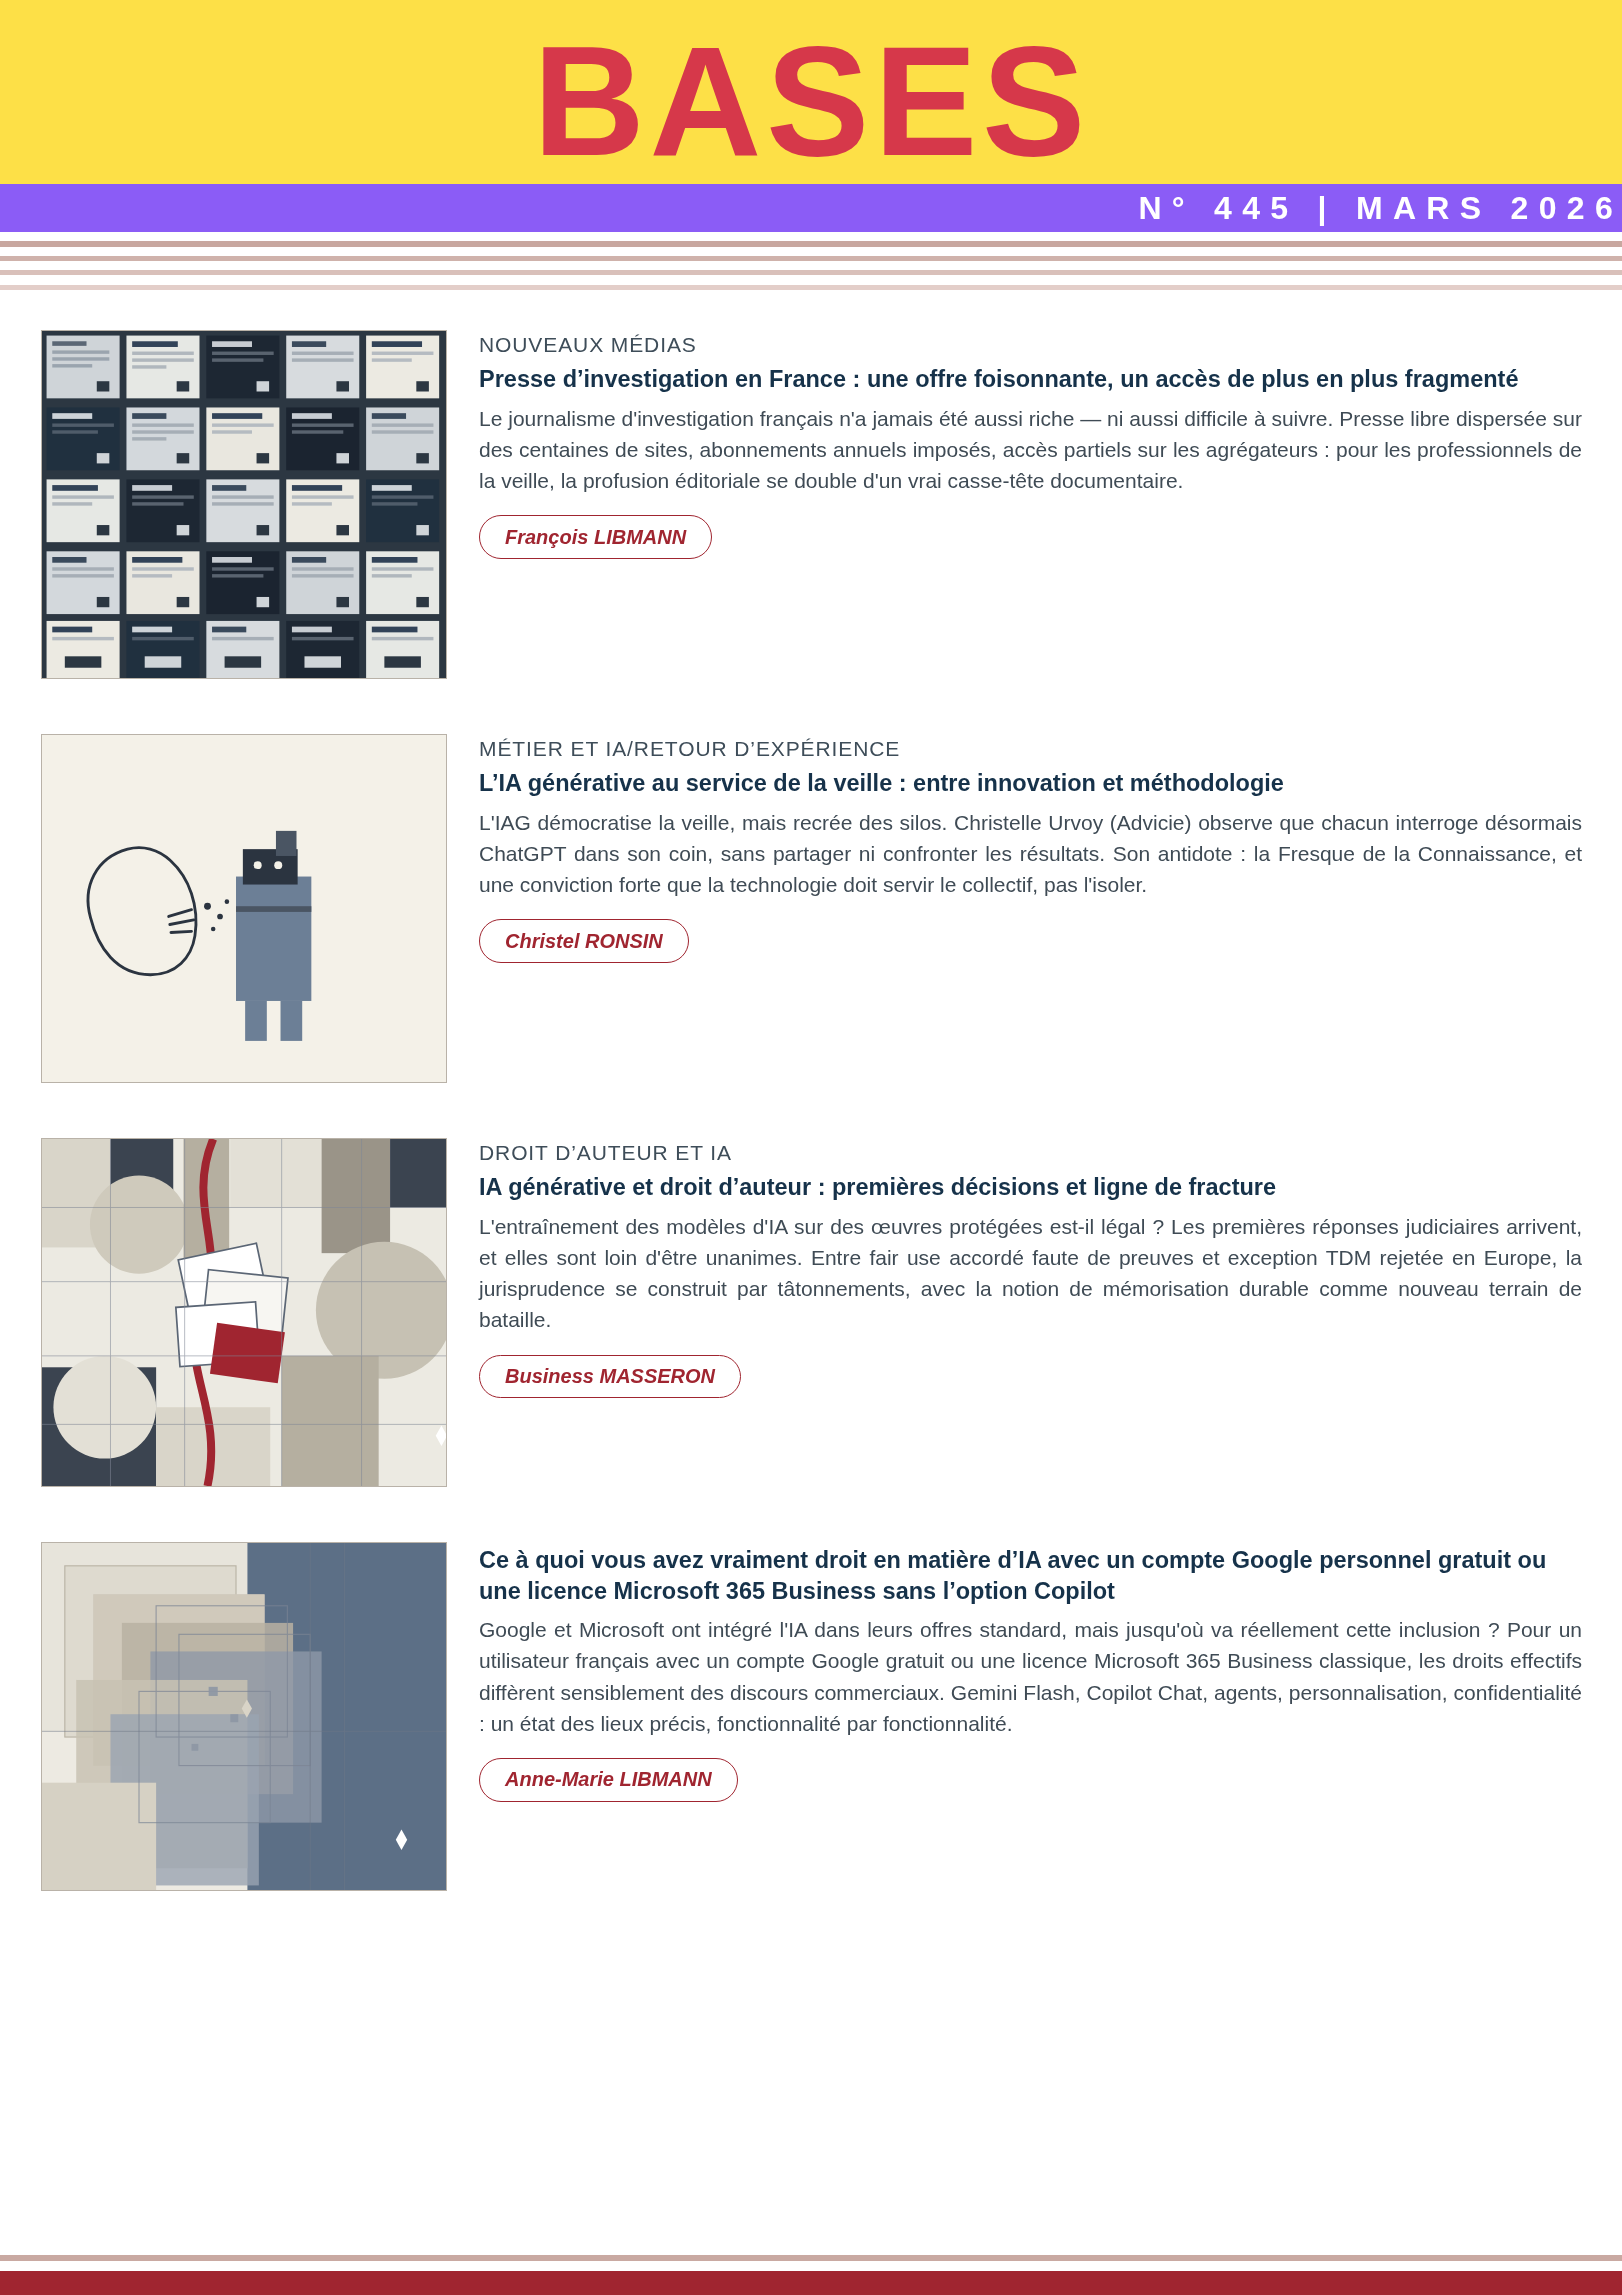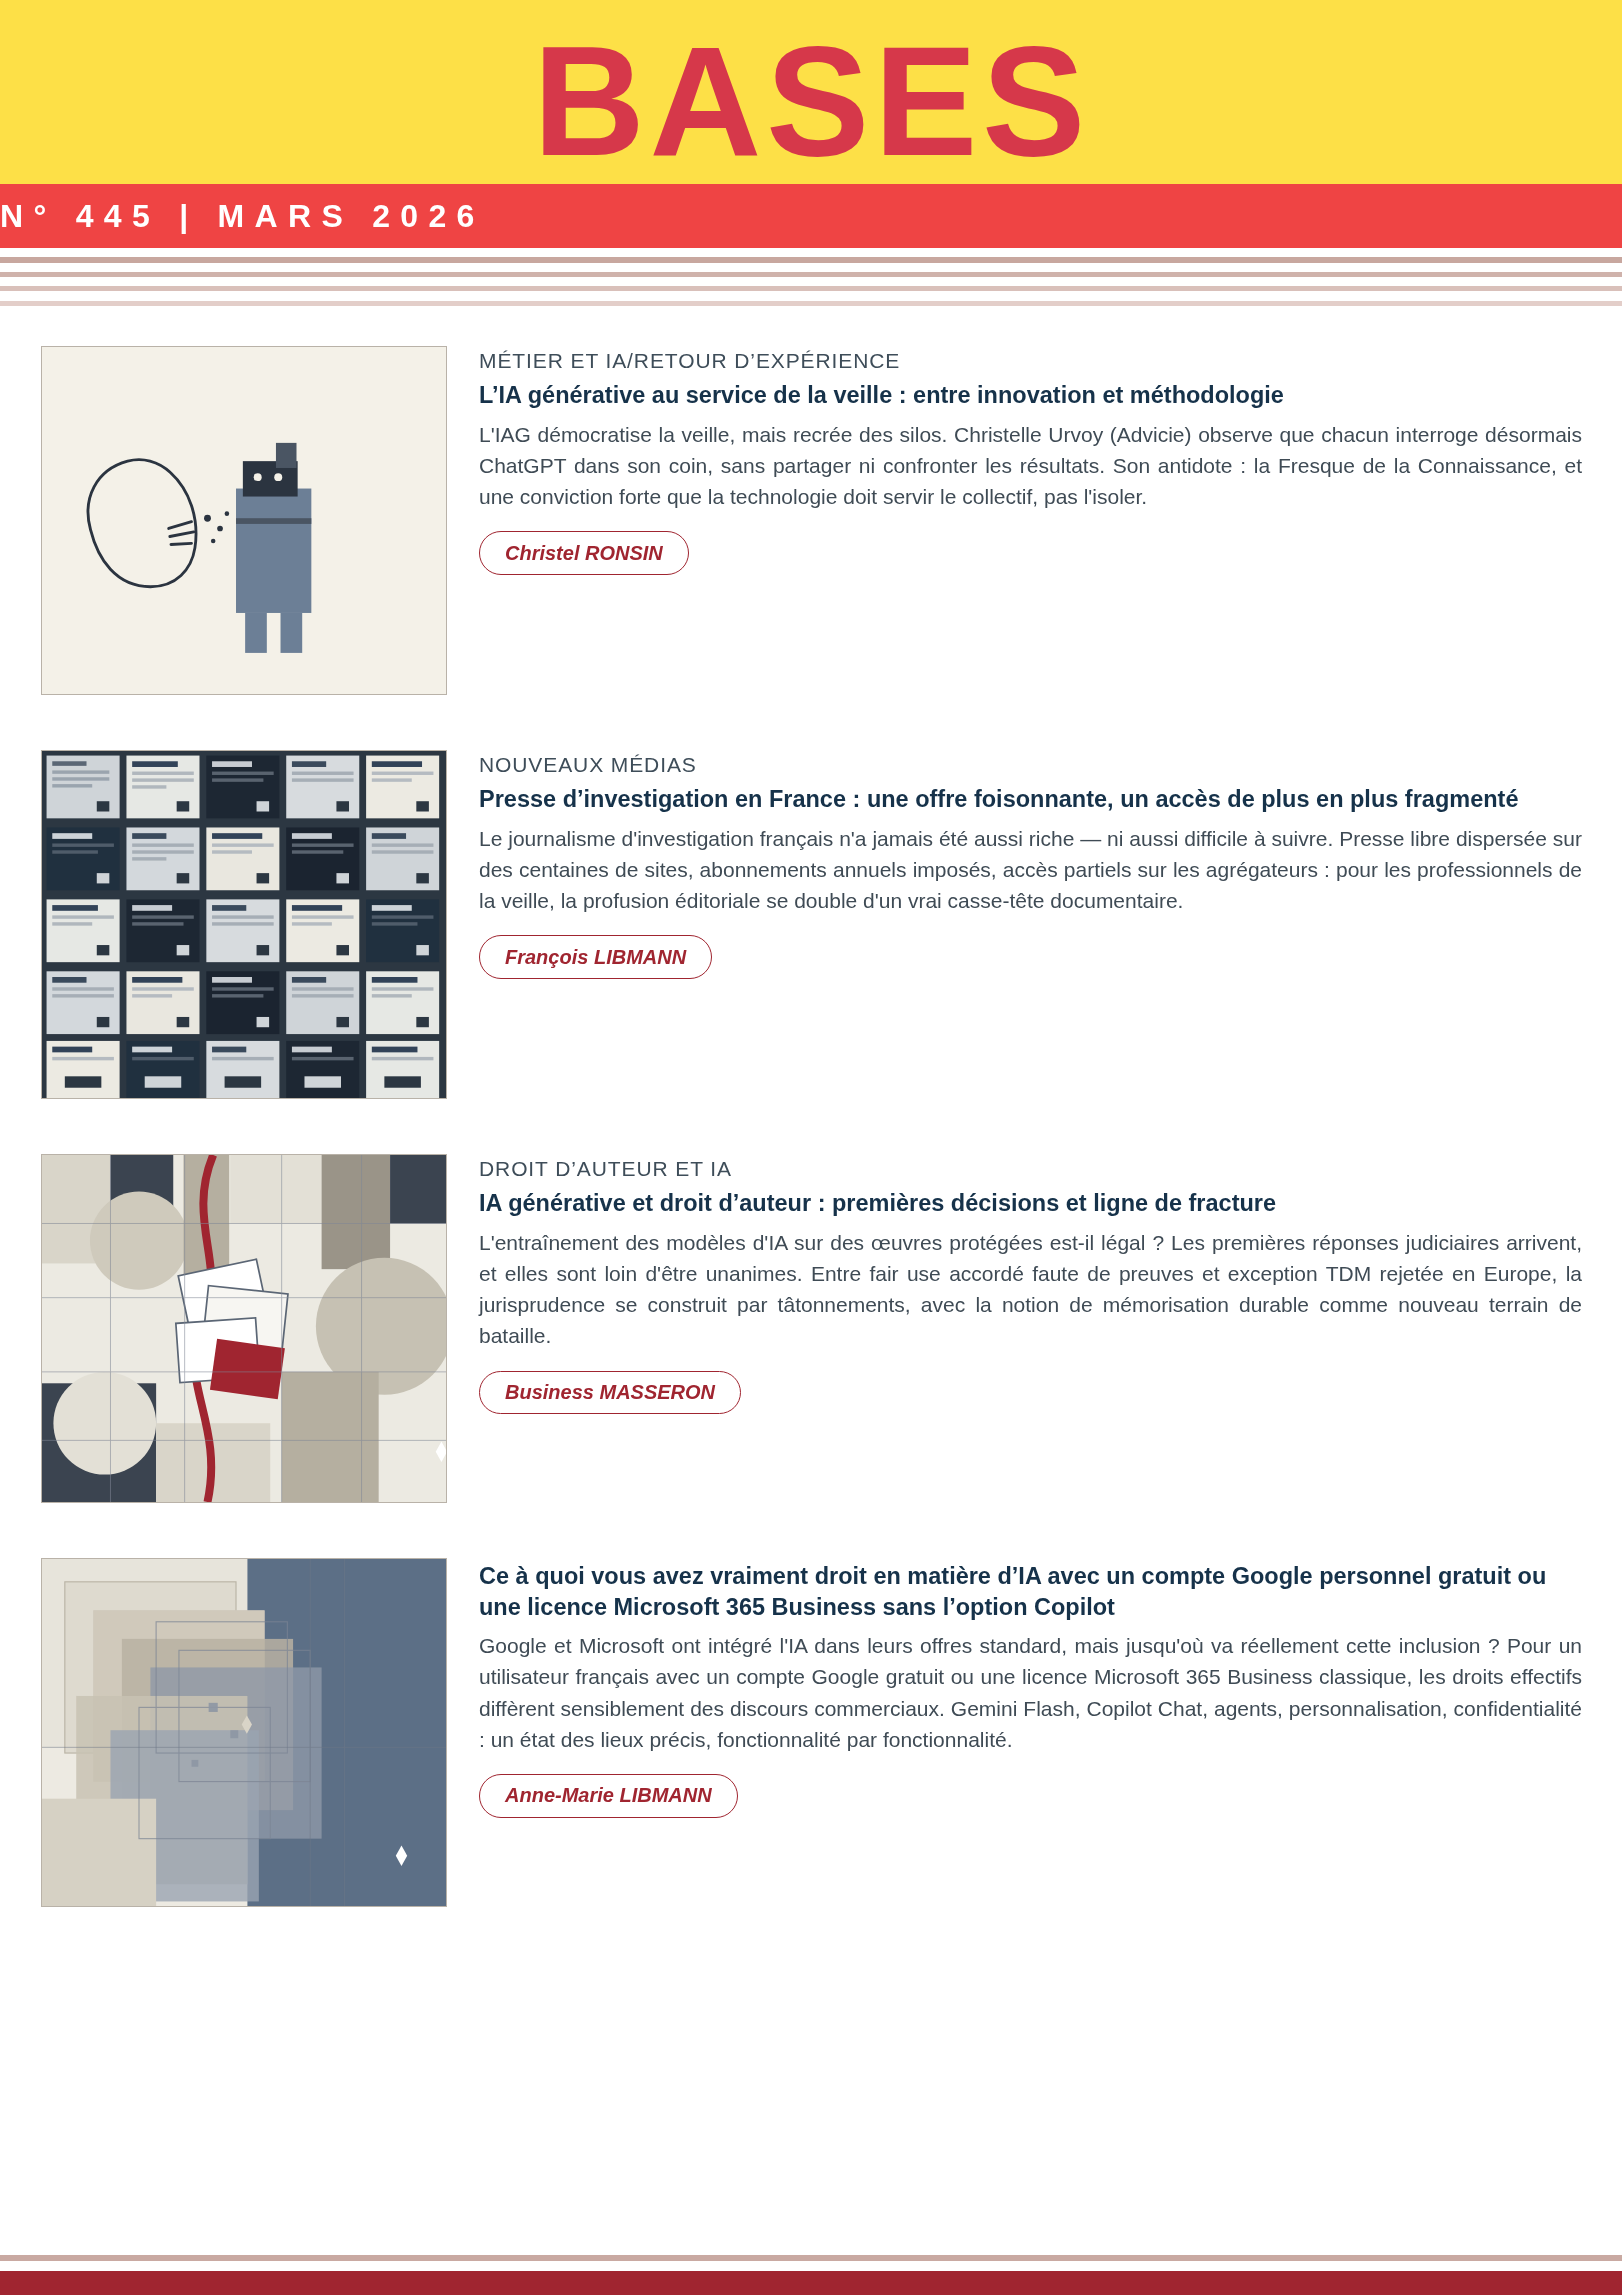--- a/index.html
+++ b/index.html
@@ -29,25 +29,25 @@
     font-size: 155px;
     line-height: 0.88;
     letter-spacing: 4.6px;
     color: #d6384a;
     display: inline-block;
   }
 
   
   .issue-bar {
     width: 100%;
-    background: #ef4444;
-    height: 64px;
+    background: #8b5cf6;
+    height: 48px;
     display: flex;
     align-items: center;
-    justify-content: flex-start;
+    justify-content: flex-end;
   }
   .issue-text {
     color: #ffffff;
     font-size: 32px;
     font-weight: bold;
     letter-spacing: 10.3px;
     font-family: "Liberation Sans", sans-serif;
   }
 
   
@@ -150,54 +150,20 @@
 </div>
 
 <div class="rule-stack">
   <div class="rule r1"></div>
   <div class="rule r2"></div>
   <div class="rule r3"></div>
   <div class="rule r4"></div>
 </div>
 
 <div class="articles">
-
-  <div class="article">
-    <div class="thumb-wrap">
-      <div class="thumb">
-        <svg viewBox="0 0 708 608" preserveAspectRatio="none" aria-hidden="true">
-          <rect width="708" height="608" fill="#f4f1e8"></rect>
-
-          <path d="M150 200 C 95 215, 70 265, 85 320 C 98 372, 130 420, 190 420 C 235 420, 262 390, 268 352 C 276 300, 258 250, 225 220 C 204 200, 176 193, 150 200 Z" fill="none" stroke="#2b3440" stroke-width="5"></path>
-
-          <path d="M222 318 L 262 306 M224 332 L 266 324 M226 346 L 262 344" stroke="#2b3440" stroke-width="5" stroke-linecap="round"></path>
-
-          <rect x="340" y="248" width="132" height="218" fill="#6c7f96"></rect>
-          <rect x="352" y="200" width="96" height="62" fill="#2b3440"></rect>
-          <rect x="410" y="168" width="36" height="44" fill="#4a5563"></rect>
-          <circle cx="378" cy="228" r="7" fill="#f4f1e8"></circle>
-          <circle cx="414" cy="228" r="7" fill="#f4f1e8"></circle>
-          <rect x="340" y="300" width="132" height="10" fill="#4a5563"></rect>
-          <rect x="356" y="466" width="38" height="70" fill="#6c7f96"></rect>
-          <rect x="418" y="466" width="38" height="70" fill="#6c7f96"></rect>
-
-          <circle cx="290" cy="300" r="6" fill="#2b3440"></circle>
-          <circle cx="312" cy="318" r="5" fill="#2b3440"></circle>
-          <circle cx="300" cy="340" r="4" fill="#2b3440"></circle>
-          <circle cx="324" cy="292" r="4" fill="#2b3440"></circle>
-        </svg>
-      </div>
-    </div>
-    <div class="art-body">
-      <div class="kicker">MÉTIER ET IA/RETOUR D’EXPÉRIENCE</div>
-      <div class="headline">L’IA générative au service de la veille : entre innovation et méthodologie</div>
-      <div class="deck">L'IAG démocratise la veille, mais recrée des silos. Christelle Urvoy (Advicie) observe que chacun interroge désormais ChatGPT dans son coin, sans partager ni confronter les résultats. Son antidote : la Fresque de la Connaissance, et une conviction forte que la technologie doit servir le collectif, pas l'isoler.</div>
-      <div class="author-pill">Christel RONSIN</div>
-    </div>
-  </div>
 
   <div class="article">
     <div class="thumb-wrap">
       <div class="thumb">
         <svg viewBox="0 0 708 608" preserveAspectRatio="none" aria-hidden="true">
           <rect width="708" height="608" fill="#2c3742"></rect>
           <g>
 
             <g>
               <rect x="8" y="8" width="128" height="110" fill="#cfd4d8"></rect>
@@ -341,20 +307,54 @@
       <div class="headline">Presse d’investigation en France : une offre foisonnante, un accès de plus en plus fragmenté</div>
       <div class="deck">Le journalisme d'investigation français n'a jamais été aussi riche — ni aussi difficile à suivre. Presse libre dispersée sur des centaines de sites, abonnements annuels imposés, accès partiels sur les agrégateurs : pour les professionnels de la veille, la profusion éditoriale se double d'un vrai casse-tête documentaire.</div>
       <div class="author-pill">François LIBMANN</div>
     </div>
   </div>
 
   <div class="article">
     <div class="thumb-wrap">
       <div class="thumb">
         <svg viewBox="0 0 708 608" preserveAspectRatio="none" aria-hidden="true">
+          <rect width="708" height="608" fill="#f4f1e8"></rect>
+
+          <path d="M150 200 C 95 215, 70 265, 85 320 C 98 372, 130 420, 190 420 C 235 420, 262 390, 268 352 C 276 300, 258 250, 225 220 C 204 200, 176 193, 150 200 Z" fill="none" stroke="#2b3440" stroke-width="5"></path>
+
+          <path d="M222 318 L 262 306 M224 332 L 266 324 M226 346 L 262 344" stroke="#2b3440" stroke-width="5" stroke-linecap="round"></path>
+
+          <rect x="340" y="248" width="132" height="218" fill="#6c7f96"></rect>
+          <rect x="352" y="200" width="96" height="62" fill="#2b3440"></rect>
+          <rect x="410" y="168" width="36" height="44" fill="#4a5563"></rect>
+          <circle cx="378" cy="228" r="7" fill="#f4f1e8"></circle>
+          <circle cx="414" cy="228" r="7" fill="#f4f1e8"></circle>
+          <rect x="340" y="300" width="132" height="10" fill="#4a5563"></rect>
+          <rect x="356" y="466" width="38" height="70" fill="#6c7f96"></rect>
+          <rect x="418" y="466" width="38" height="70" fill="#6c7f96"></rect>
+
+          <circle cx="290" cy="300" r="6" fill="#2b3440"></circle>
+          <circle cx="312" cy="318" r="5" fill="#2b3440"></circle>
+          <circle cx="300" cy="340" r="4" fill="#2b3440"></circle>
+          <circle cx="324" cy="292" r="4" fill="#2b3440"></circle>
+        </svg>
+      </div>
+    </div>
+    <div class="art-body">
+      <div class="kicker">MÉTIER ET IA/RETOUR D’EXPÉRIENCE</div>
+      <div class="headline">L’IA générative au service de la veille : entre innovation et méthodologie</div>
+      <div class="deck">L'IAG démocratise la veille, mais recrée des silos. Christelle Urvoy (Advicie) observe que chacun interroge désormais ChatGPT dans son coin, sans partager ni confronter les résultats. Son antidote : la Fresque de la Connaissance, et une conviction forte que la technologie doit servir le collectif, pas l'isoler.</div>
+      <div class="author-pill">Christel RONSIN</div>
+    </div>
+  </div>
+
+  <div class="article">
+    <div class="thumb-wrap">
+      <div class="thumb">
+        <svg viewBox="0 0 708 608" preserveAspectRatio="none" aria-hidden="true">
           <rect width="708" height="608" fill="#eceae2"></rect>
 
           <rect x="0" y="0" width="120" height="190" fill="#d9d5c9"></rect>
           <rect x="120" y="0" width="110" height="96" fill="#3b4450"></rect>
           <circle cx="170" cy="150" r="86" fill="#cfcabc"></circle>
           <rect x="248" y="0" width="80" height="250" fill="#b5afa0"></rect>
           <rect x="330" y="0" width="160" height="120" fill="#e3e0d6"></rect>
           <rect x="490" y="0" width="120" height="200" fill="#9a9488"></rect>
           <rect x="610" y="0" width="98" height="120" fill="#3b4450"></rect>
           <circle cx="600" cy="300" r="120" fill="#c6c1b3"></circle>

